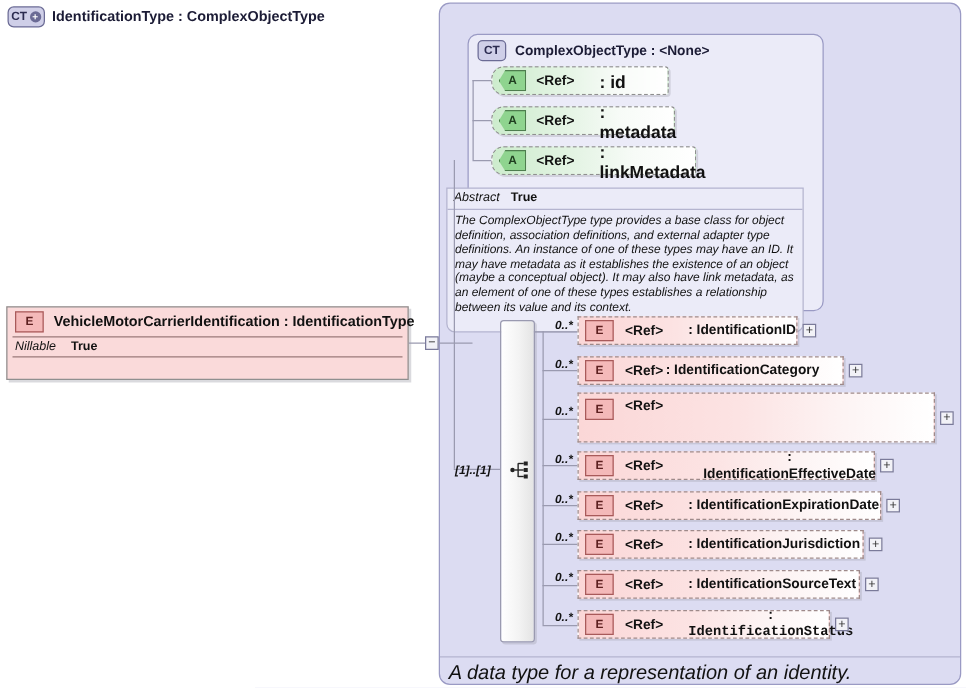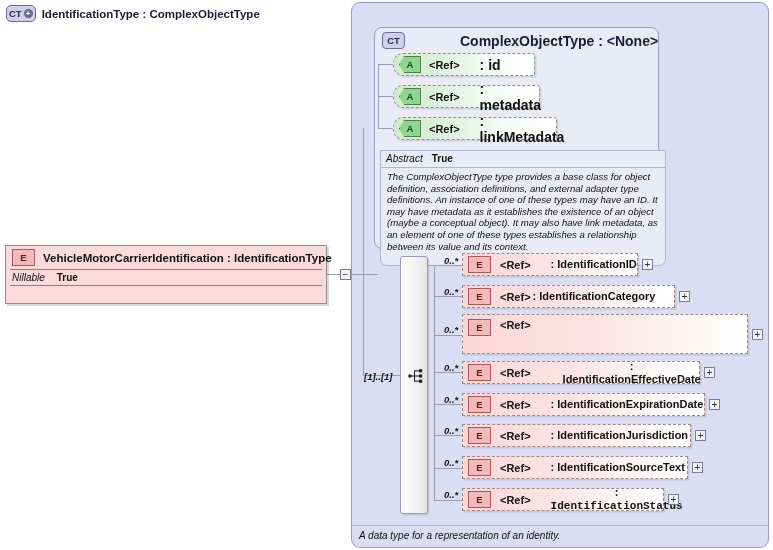--- a/index.html
+++ b/index.html
@@ -44,21 +44,21 @@
     position:absolute;left:374px;top:27px;width:285px;height:222px;
     background:#ebebf8;border:1px solid #9a9ac4;border-radius:8px;
     box-sizing:border-box;
   }
   .ct-inner-hdr{position:absolute;left:6px;top:5px;display:flex;align-items:center;gap:7px;}
   .badge-ct2{
     display:inline-flex;align-items:center;justify-content:center;
     width:21px;height:15px;border:1px solid #6b6b95;border-radius:4px;
     background:#cfcfe8;font-size:9.5px;font-weight:bold;color:#2b2b50;line-height:1;
   }
-  .ct-inner-title{font-size:14px;font-weight:bold;color:#1b1b35;white-space:nowrap;margin-left:48px;}
+  .ct-inner-title{font-size:11px;font-weight:bold;color:#1b1b35;white-space:nowrap;}
 
   
   .attr{
     position:absolute;height:23px;box-sizing:border-box;
     border:1px dashed #8f8f8f;
     border-radius:10px 3px 3px 10px;
     background:linear-gradient(to right,#cdeccd 0%,#e2f3e2 38%,#f7fbf7 70%,#ffffff 100%);
     box-shadow:1.5px 1.5px 0 rgba(150,150,160,.30);
     display:flex;align-items:center;
   }
@@ -137,21 +137,21 @@
   }
   .eref .badge-e{margin-left:5px;}
   .eref-ref{margin-left:9px;font-size:11px;font-weight:bold;color:#111;}
   .eref-name{font-size:11px;font-weight:bold;color:#111;line-height:13px;text-align:center;}
   .occ{position:absolute;font-style:italic;font-size:9.5px;font-weight:bold;color:#111;}
 
   
   .bottom-annot{
     position:absolute;left:352px;top:525px;width:416px;height:22px;
     box-sizing:border-box;border-top:1px solid #b4b4cf;
-    font-style:italic;font-size:10px;color:#111;
+    font-style:italic;font-size:16px;color:#111;
     padding:4px 0 0 7px;
   }
 </style>
 </head>
 <body>
 
 <div class="root">
 
   <div class="ct-outer"></div>
 
@@ -185,21 +185,21 @@
     <span class="attr-ref">&lt;Ref&gt;</span>
     <span class="attr-name" style="margin-left:20px;">: metadata</span>
   </div>
 
   <div class="attr" style="left:393px;top:117px;width:164px;">
     <span class="badge-a">A</span>
     <span class="attr-ref">&lt;Ref&gt;</span>
     <span class="attr-name" style="margin-left:20px;">: linkMetadata</span>
   </div>
 
-  <div class="annot" style="left:380px;top:150px;width:286px;height:116px;">
+  <div class="annot" style="left:357px;top:150px;width:286px;height:116px;">
     <div class="annot-row">
       <span class="annot-key">Abstract</span>
       <span class="annot-val">True</span>
     </div>
     <div class="annot-body">The ComplexObjectType type provides a base class for object definition, association definitions, and external adapter type definitions. An instance of one of these types may have an ID. It may have metadata as it establishes the existence of an object (maybe a conceptual object). It may also have link metadata, as an element of one of these types establishes a relationship between its value and its context.</div>
   </div>
 
   <div class="elem-root">
     <div class="elem-root-hdr">
       <span class="badge-e">E</span>

